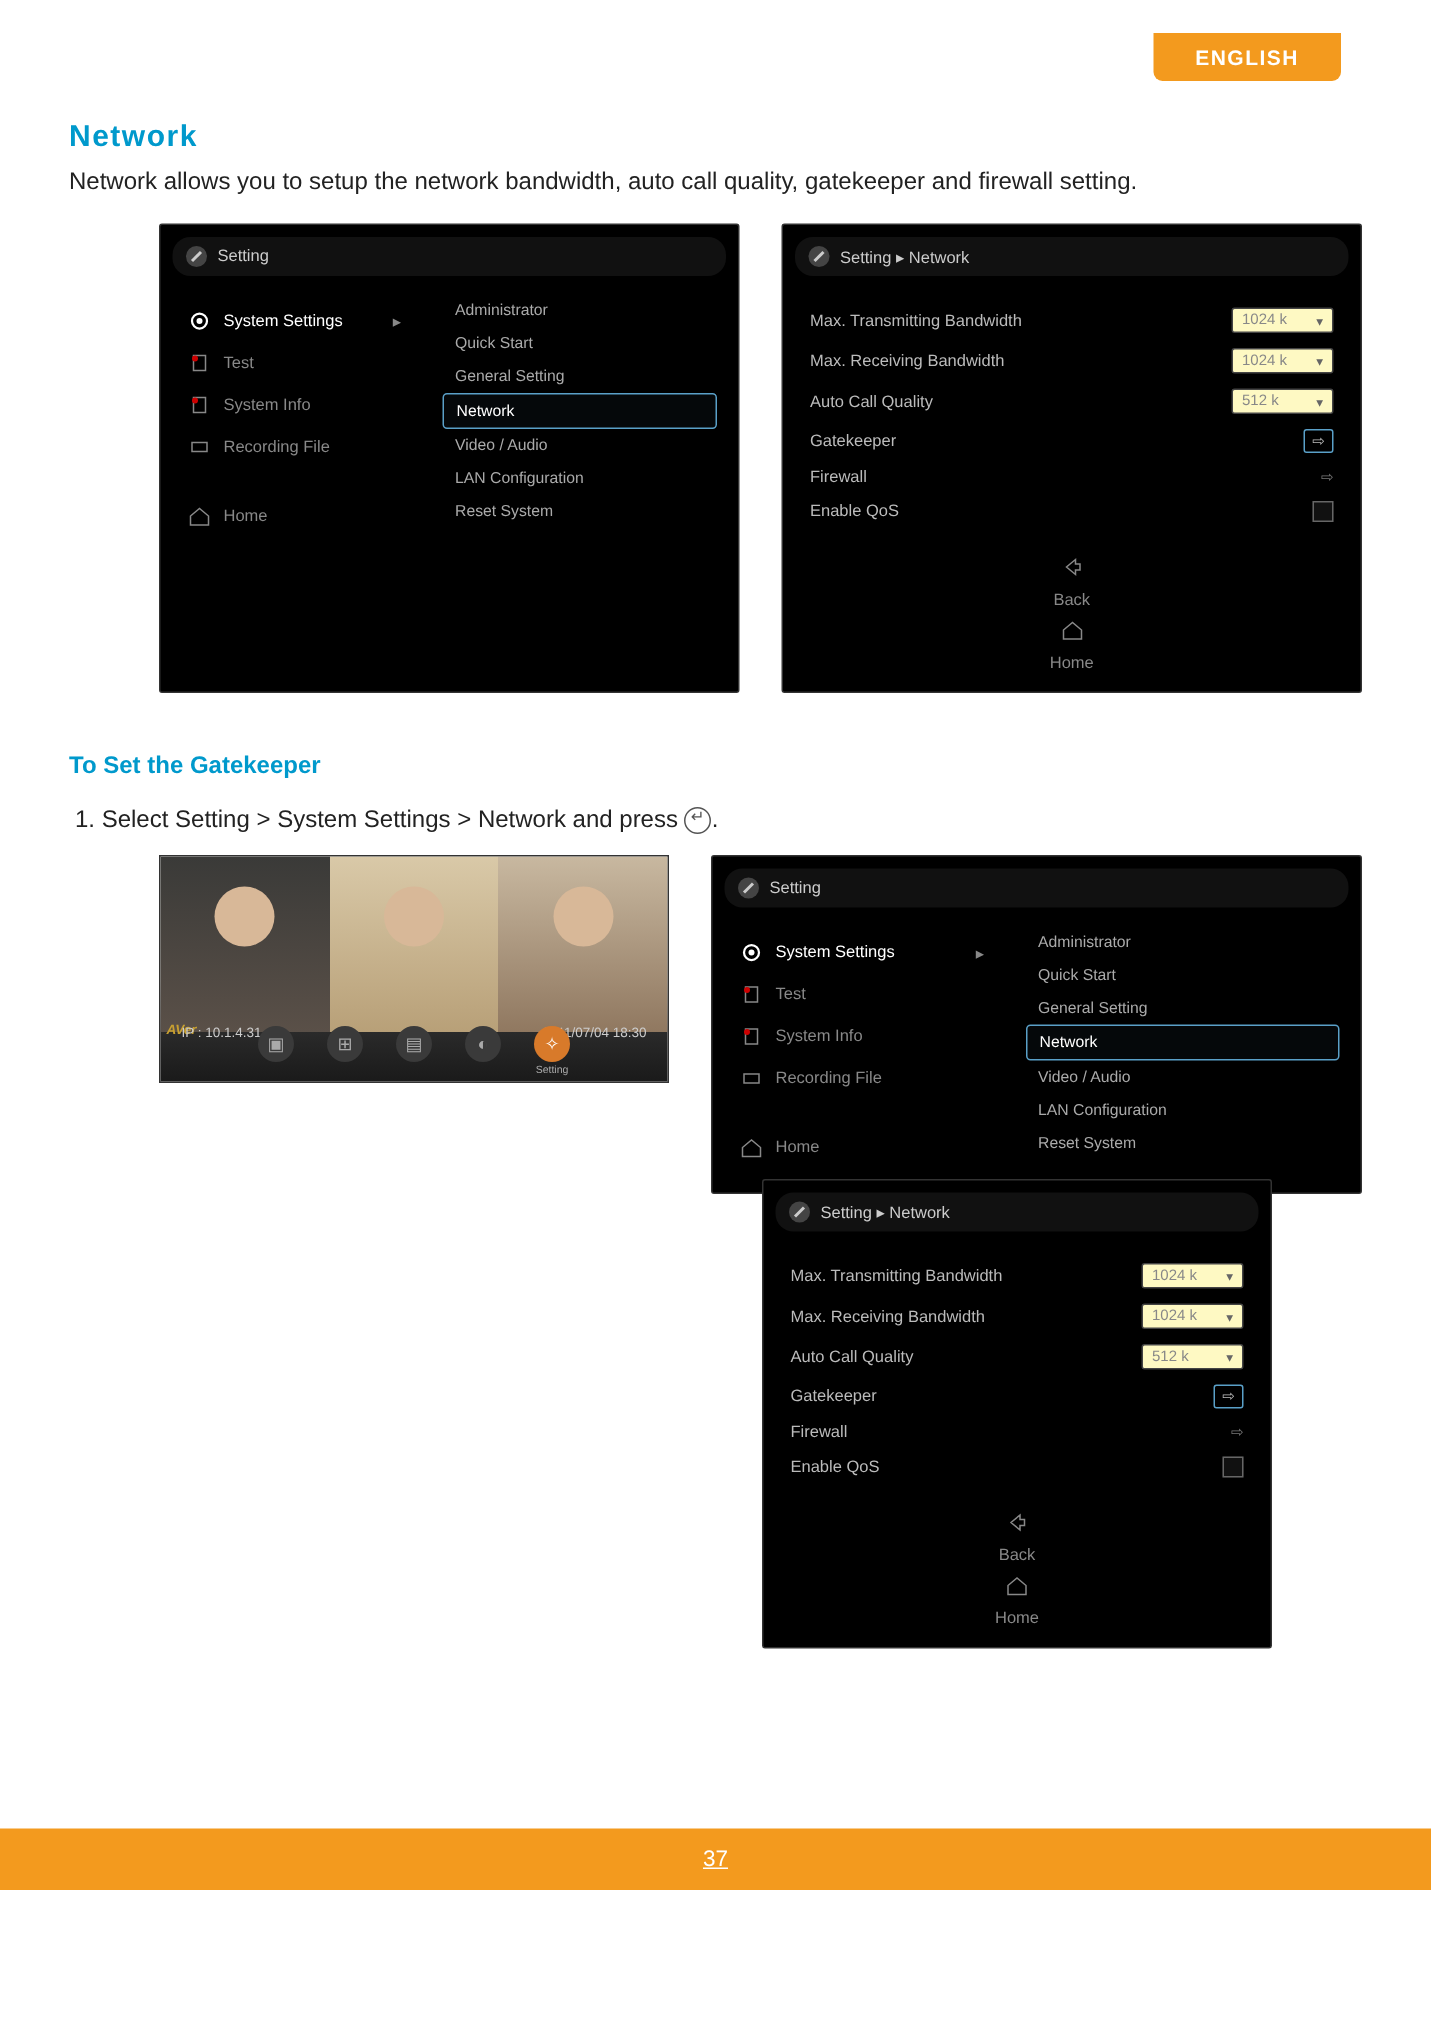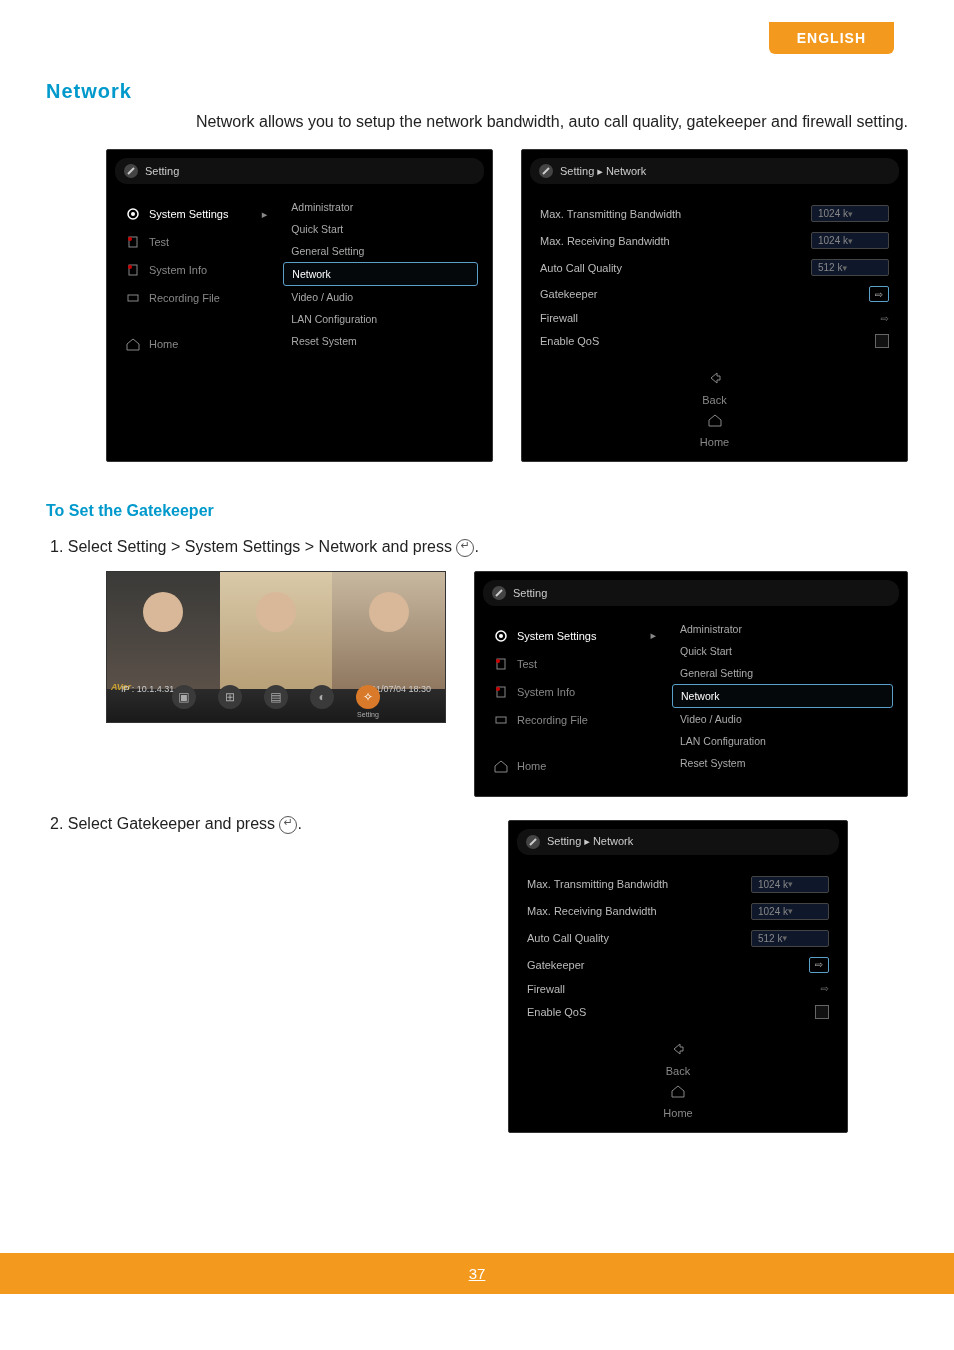--- a/index.html
+++ b/index.html
@@ -29,21 +29,20 @@
     color: #0099cc;
     font-size: 20px;
     letter-spacing: 1px;
     margin-bottom: 10px;
     font-weight: bold;
   }
   p.intro {
     font-size: 16px;
     color: #222;
     margin-bottom: 18px;
-    text-align: right;
   }
   .row {
     display: flex;
     gap: 28px;
     margin-bottom: 18px;
   }
   .panel {
     background: #000;
     border: 1px solid #333;
     flex: 1;
@@ -60,21 +59,21 @@
     border-radius: 12px;
     color: #ccc;
     font-size: 11px;
     margin-bottom: 8px;
   }
   .crumb .wrench {
     width: 16px; height: 16px; display:inline-block;
   }
   .two-col {
     display: flex;
-    gap: 0;
+    gap: 12px;
   }
   .sidebar {
     width: 44%;
     padding: 8px 4px;
   }
   .side-item {
     display: flex;
     align-items: center;
     gap: 8px;
     color: #888;
@@ -103,28 +102,28 @@
   .form-rows { padding: 8px 10px; }
   .form-row {
     display: flex;
     align-items: center;
     justify-content: space-between;
     color: #bbb;
     font-size: 11px;
     padding: 5px 0;
   }
   .select-box {
-    background: #0f172a;
+    background: #fef9c3;
     border: 1px solid #444;
     color: #888;
     font-size: 10px;
     padding: 2px 6px;
-    width: 78px;
+    width: 68px;
     display: flex;
-    justify-content: flex-start;
+    justify-content: space-between;
     align-items: center;
     border-radius: 2px;
   }
   .select-box .caret { color:#666; font-size:9px; }
   .arrow-box {
     width: 20px; height: 16px;
     border: 1px solid #5aa0c8;
     display: flex; align-items:center; justify-content:center;
     color:#bbb; font-size:10px; border-radius:2px;
   }
@@ -453,23 +452,20 @@
           <div class="menu-line highlight">Network</div>
           <div class="menu-line">Video / Audio</div>
           <div class="menu-line">LAN Configuration</div>
           <div class="menu-line">Reset System</div>
         </div>
       </div>
     </div>
 
   </div>
 
-  <p class="step">
-    <span>2. Select Gatekeeper and press </span><span class="enter-icon"></span><span>.</span>
-  </p>
 
   <div class="row" style="justify-content:flex-end; padding-right:60px; margin-top:-28px;">
     <div class="panel small">
       <div class="crumb">
         <span class="wrench">
           <svg viewBox="0 0 16 16">
               <circle cx="8" cy="8" r="7" fill="#444"></circle>
               <path d="M5 11l6-6" stroke="#ccc" stroke-width="2"></path>
             </svg>
         </span>

